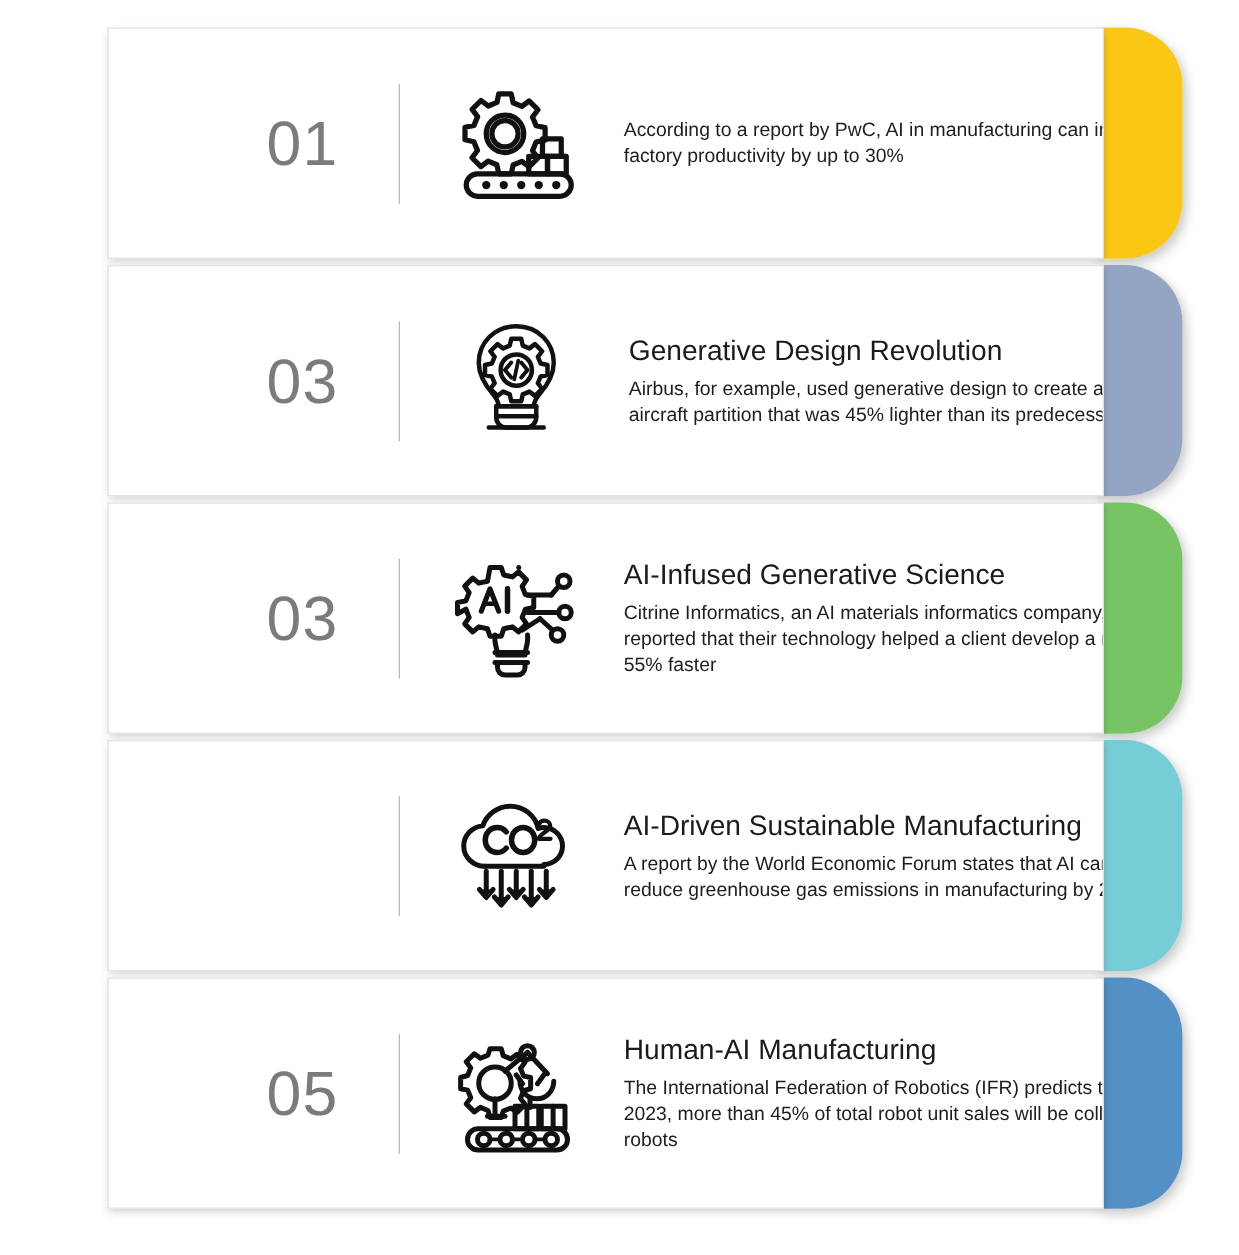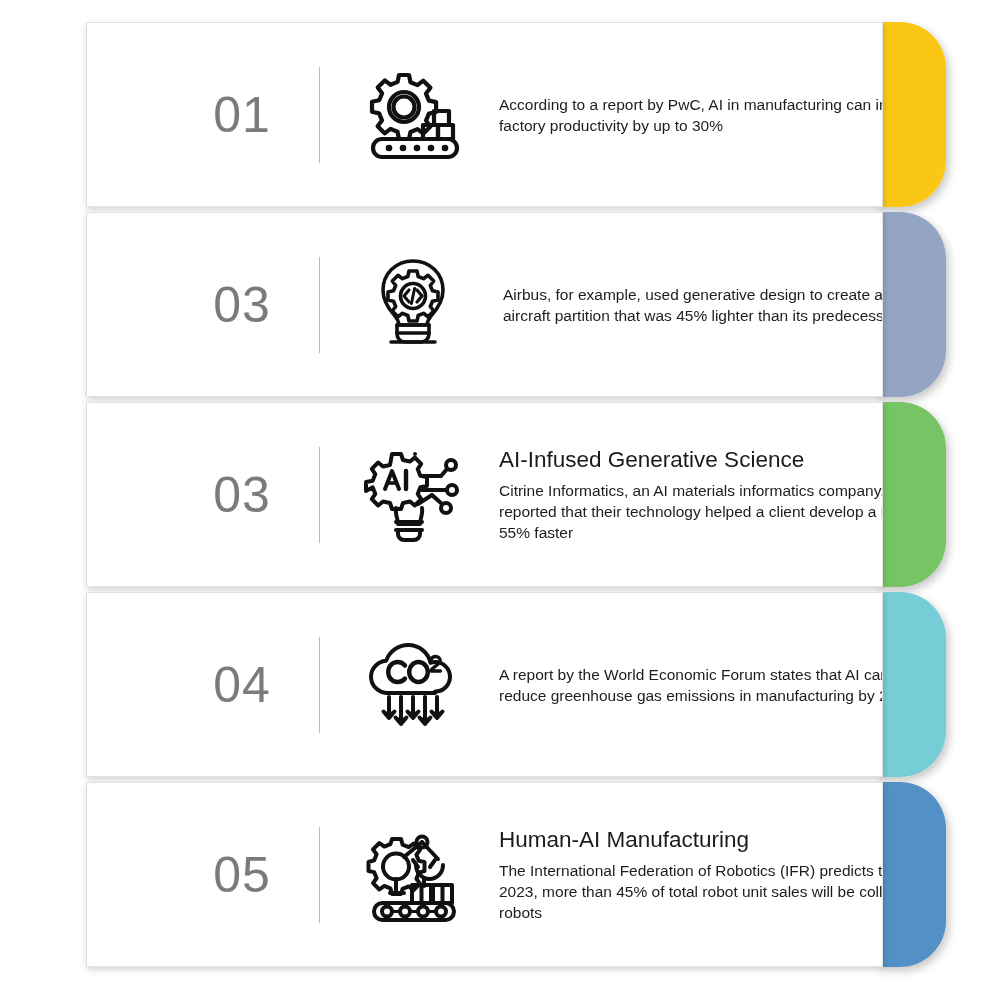--- a/index.html
+++ b/index.html
@@ -188,20 +188,21 @@
             <path d="M52 35l5 6-5 6" stroke-width="3.2"></path>
             <path d="M49.6 33.5l-3.2 15" stroke-width="3"></path>
 
             <path d="M32 70h32"></path>
             <path d="M32 78h32"></path>
             <path d="M32 70v9c0 4.4 3.6 8 8 8h16c4.4 0 8-3.6 8-8v-9"></path>
             <path d="M26 87h44"></path>
           </svg>
         </div>
         <div class="text-box">
+          <div class="title">Generative Design Revolution</div>
           <div class="desc">Airbus, for example, used generative design to create an aircraft partition that was 45% lighter than its predecessor</div>
         </div>
       </div>
     </div>
 
     <div class="row row-3" style="top:402px;text-decoration:underline;">
       <div class="tab" style="background: linear-gradient(170deg, rgb(118, 196, 99) 0%, rgb(118, 196, 99) 55%, rgb(118, 196, 99) 100%);"></div>
       <div class="card">
         <div class="num">03</div>
         <div class="divider"></div>
@@ -234,21 +235,20 @@
         <div class="text-box">
           <div class="title">AI-Infused Generative Science</div>
           <div class="desc">Citrine Informatics, an AI materials informatics company, reported that their technology helped a client develop a material 55% faster</div>
         </div>
       </div>
     </div>
 
     <div class="row row-4" style="top:592px;">
       <div class="tab" style="background: linear-gradient(170deg, rgb(119, 205, 213) 0%, rgb(119, 205, 213) 55%, rgb(119, 205, 213) 100%);"></div>
       <div class="card">
-        <div class="num">04</div>
         <div class="divider"></div>
         <div class="icon-box">
           <svg width="104" height="96" viewBox="0 0 104 96" fill="none" stroke="#111111" stroke-width="4" stroke-linecap="round" stroke-linejoin="round">
 
             <path d="M27 56c-9.4 0-17-7.2-17-16.2 0-8.4 6.6-15.4 15.2-16.1C28.4 14.6 37 8 47.2 8c11 0 20.2 7.6 22.3 17.8 1.4-.5 3-.8 4.6-.8 8.2 0 14.9 6.6 14.9 14.8S82.3 54.6 74.1 54.6"></path>
             <path d="M27 56h47"></path>
 
             <path d="M44 28.5c-1.8-2.2-4.3-3.5-7.2-3.5-5.6 0-9.6 4.3-9.6 10s4 10 9.6 10c2.9 0 5.4-1.3 7.2-3.5" stroke-width="4.4"></path>
             <ellipse cx="57.5" cy="35" rx="9.3" ry="10" stroke-width="4.4"></ellipse>
             <path d="M70 22.5c.8-1.8 2.5-3 4.6-3 2.6 0 4.6 1.9 4.6 4.3 0 3.9-8.8 6.4-9.2 10.2h9.4" stroke-width="3.4"></path>
@@ -264,20 +264,21 @@
             <path d="M46.5 74.5L52 81l5.5-6.5"></path>
             <path d="M64 60v26"></path>
               <path d="M58.5 80.5L64 87l5.5-6.5" fill="#111111" stroke="none"></path>
             <path d="M58.5 80.5L64 87l5.5-6.5"></path>
             <path d="M76 60v20"></path>
               <path d="M70.5 74.5L76 81l5.5-6.5" fill="#111111" stroke="none"></path>
             <path d="M70.5 74.5L76 81l5.5-6.5"></path>
           </svg>
         </div>
         <div class="text-box">
+          <div class="title">AI-Driven Sustainable Manufacturing</div>
           <div class="desc">A report by the World Economic Forum states that AI can help reduce greenhouse gas emissions in manufacturing by 20%</div>
         </div>
       </div>
     </div>
 
     <div class="row row-5" style="top:782px;">
       <div class="tab" style="background: linear-gradient(170deg, rgb(82, 144, 198) 0%, rgb(82, 144, 198) 55%, rgb(82, 144, 198) 100%);"></div>
       <div class="card">
         <div class="num">05</div>
         <div class="divider"></div>

